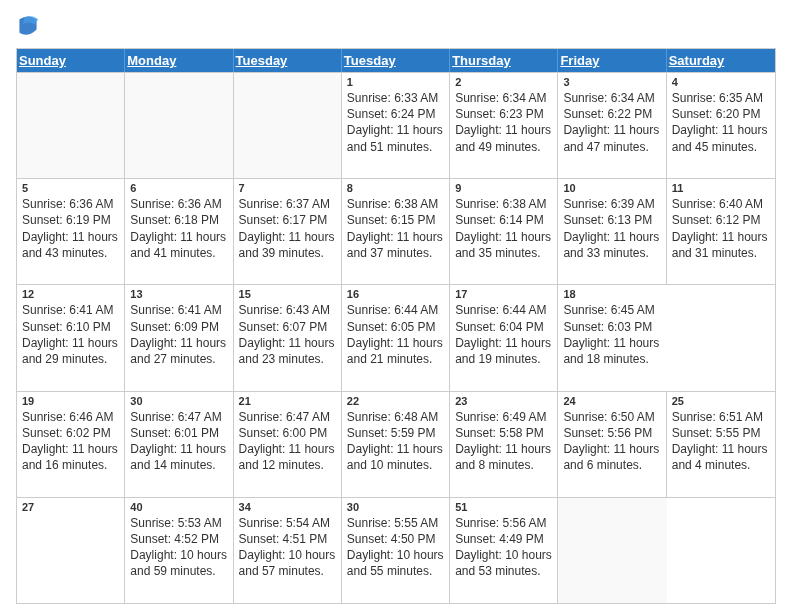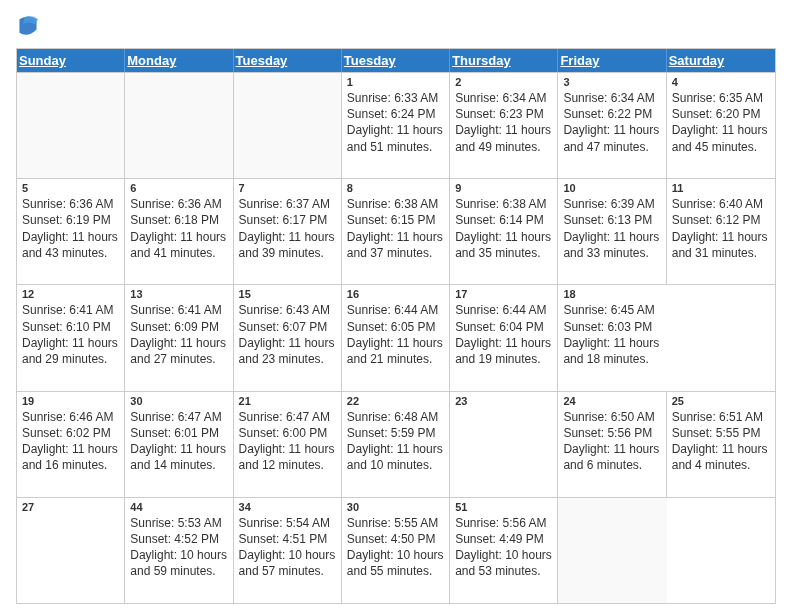--- a/index.html
+++ b/index.html
@@ -226,36 +226,37 @@
           <div class="cal-cell">
             <div class="cell-day">21</div>
             <div class="cell-info">Sunrise: 6:47 AM<br>Sunset: 6:00 PM<br>Daylight: 11 hours and 12 minutes.</div>
           </div>
           <div class="cal-cell">
             <div class="cell-day">22</div>
             <div class="cell-info">Sunrise: 6:48 AM<br>Sunset: 5:59 PM<br>Daylight: 11 hours and 10 minutes.</div>
           </div>
           <div class="cal-cell">
             <div class="cell-day">23</div>
+            <div class="cell-info">Sunrise: 6:49 AM<br>Sunset: 5:58 PM<br>Daylight: 11 hours and 8 minutes.</div>
           </div>
           <div class="cal-cell">
             <div class="cell-day">24</div>
             <div class="cell-info">Sunrise: 6:50 AM<br>Sunset: 5:56 PM<br>Daylight: 11 hours and 6 minutes.</div>
           </div>
           <div class="cal-cell">
             <div class="cell-day">25</div>
             <div class="cell-info">Sunrise: 6:51 AM<br>Sunset: 5:55 PM<br>Daylight: 11 hours and 4 minutes.</div>
           </div>
         </div>
         <div class="cal-row">
           <div class="cal-cell">
             <div class="cell-day">27</div>
           </div>
           <div class="cal-cell">
-            <div class="cell-day">44</div>
+            <div class="cell-day">40</div>
             <div class="cell-info">Sunrise: 5:53 AM<br>Sunset: 4:52 PM<br>Daylight: 10 hours and 59 minutes.</div>
           </div>
           <div class="cal-cell">
             <div class="cell-day">34</div>
             <div class="cell-info">Sunrise: 5:54 AM<br>Sunset: 4:51 PM<br>Daylight: 10 hours and 57 minutes.</div>
           </div>
           <div class="cal-cell">
             <div class="cell-day">30</div>
             <div class="cell-info">Sunrise: 5:55 AM<br>Sunset: 4:50 PM<br>Daylight: 10 hours and 55 minutes.</div>
           </div>

